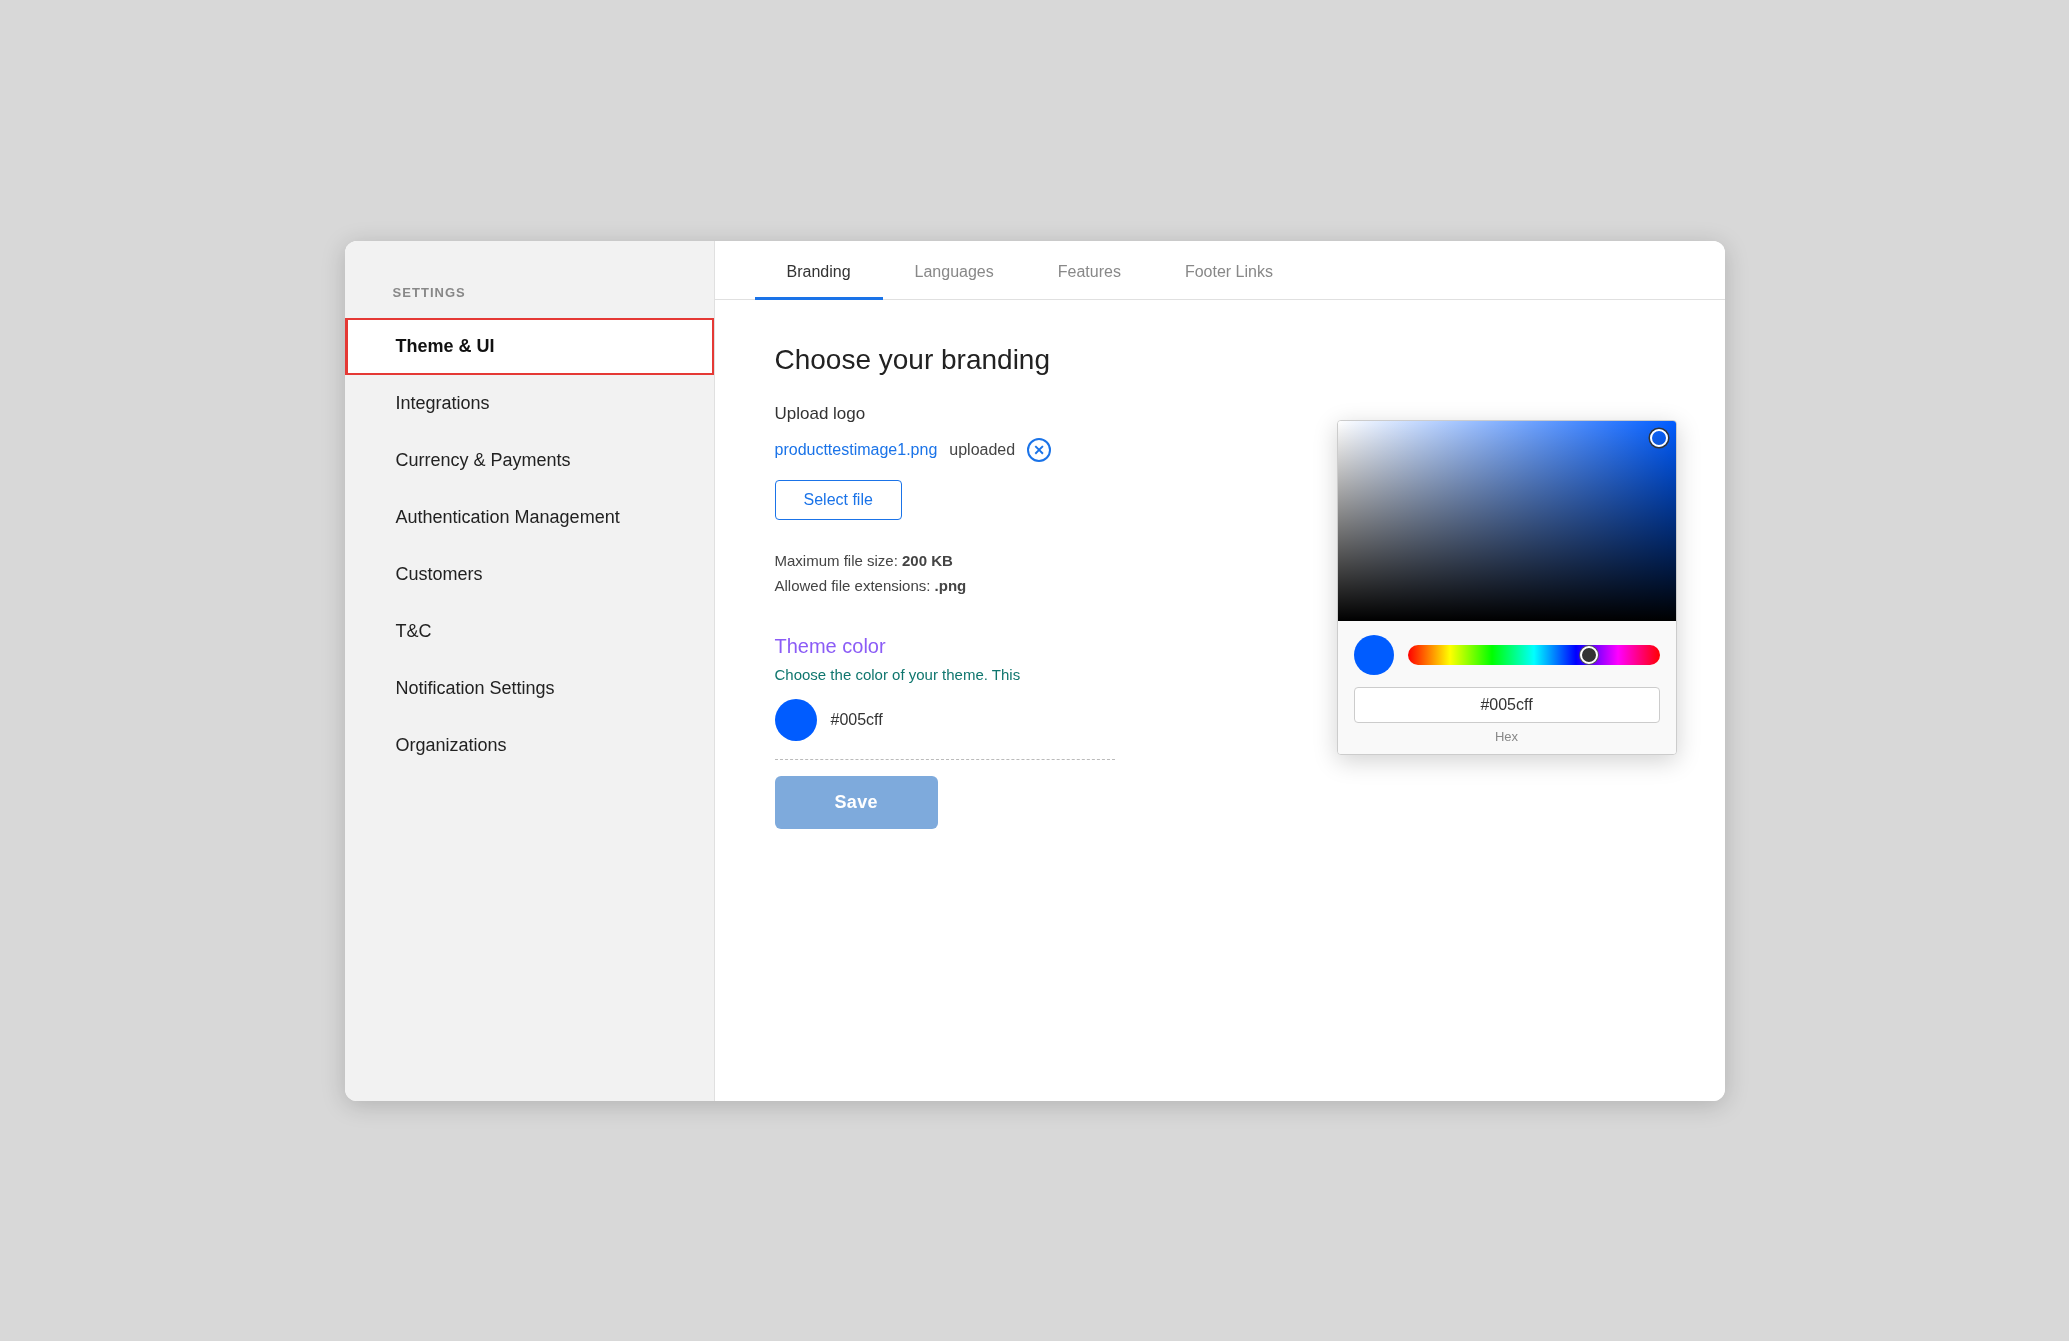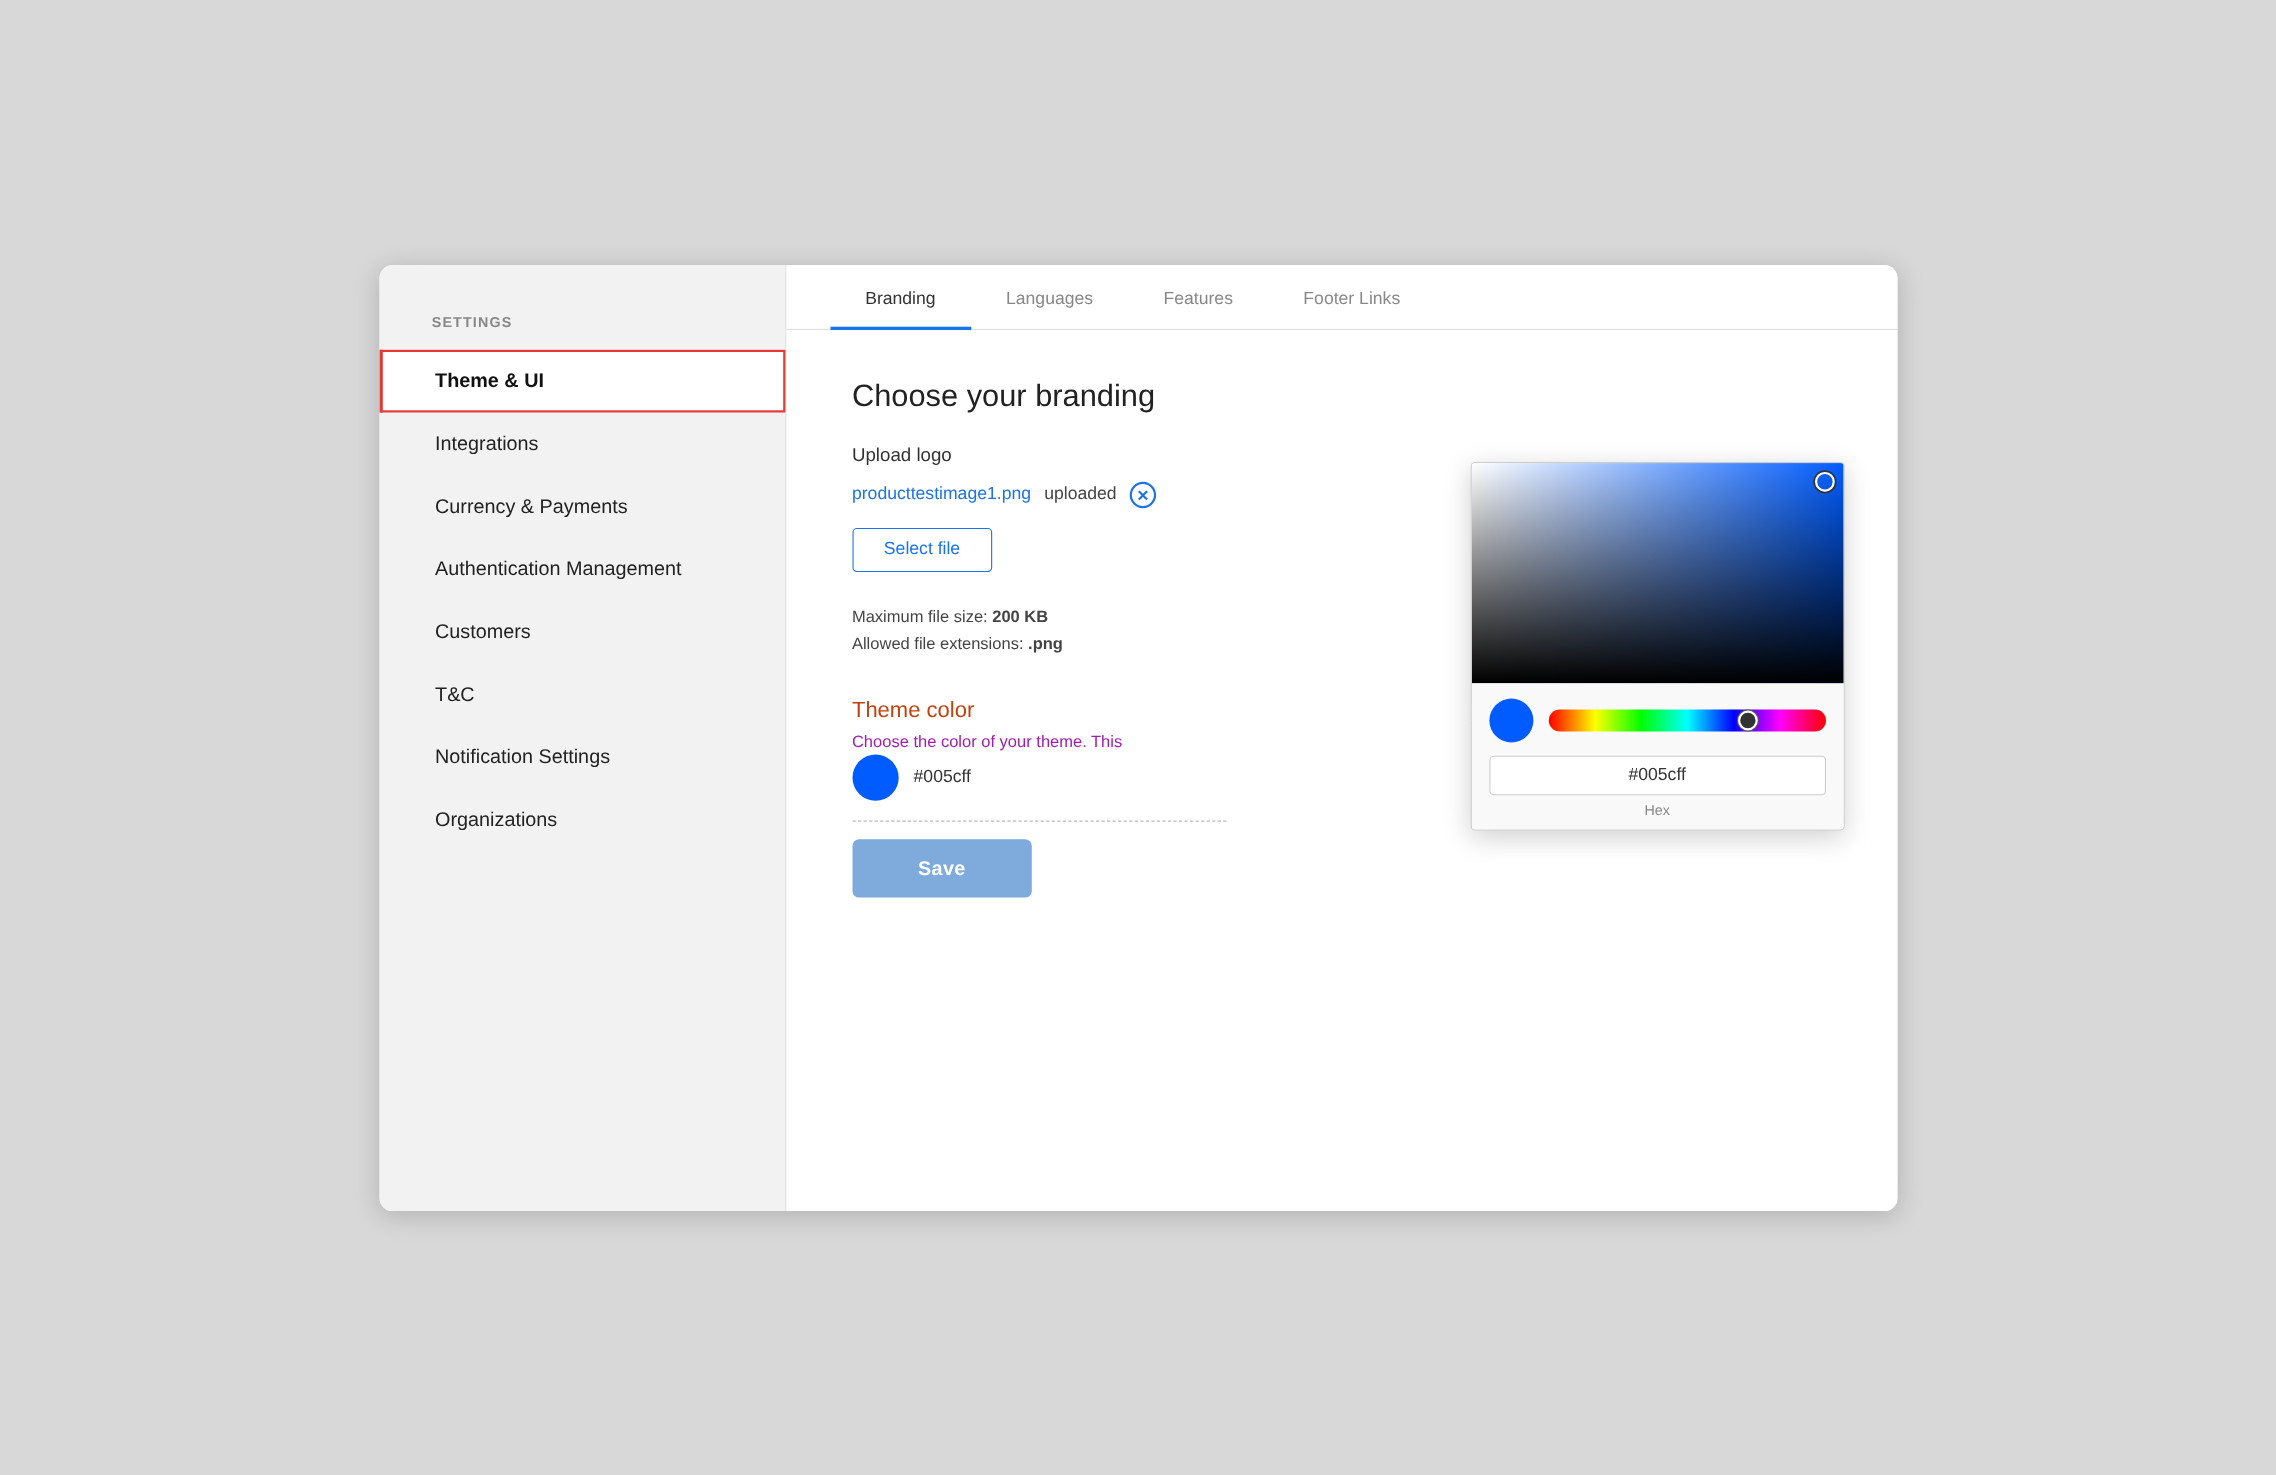--- a/index.html
+++ b/index.html
@@ -145,27 +145,27 @@
       line-height: 1.7;
     }
     .file-info strong {
       font-weight: 700;
     }
     .theme-color-section {
       margin-top: 36px;
     }
     .theme-color-label {
       font-size: 20px;
-      color: #c2410c;
+      color: #8b5cf6;
       margin-bottom: 8px;
     }
     .theme-color-desc {
       font-size: 15px;
-      color: #a21caf;
-      margin-bottom: 3px;
+      color: #0f766e;
+      margin-bottom: 16px;
     }
     .theme-color-row {
       display: flex;
       align-items: center;
       gap: 14px;
     }
     .color-circle {
       width: 42px;
       height: 42px;
       border-radius: 50%;

